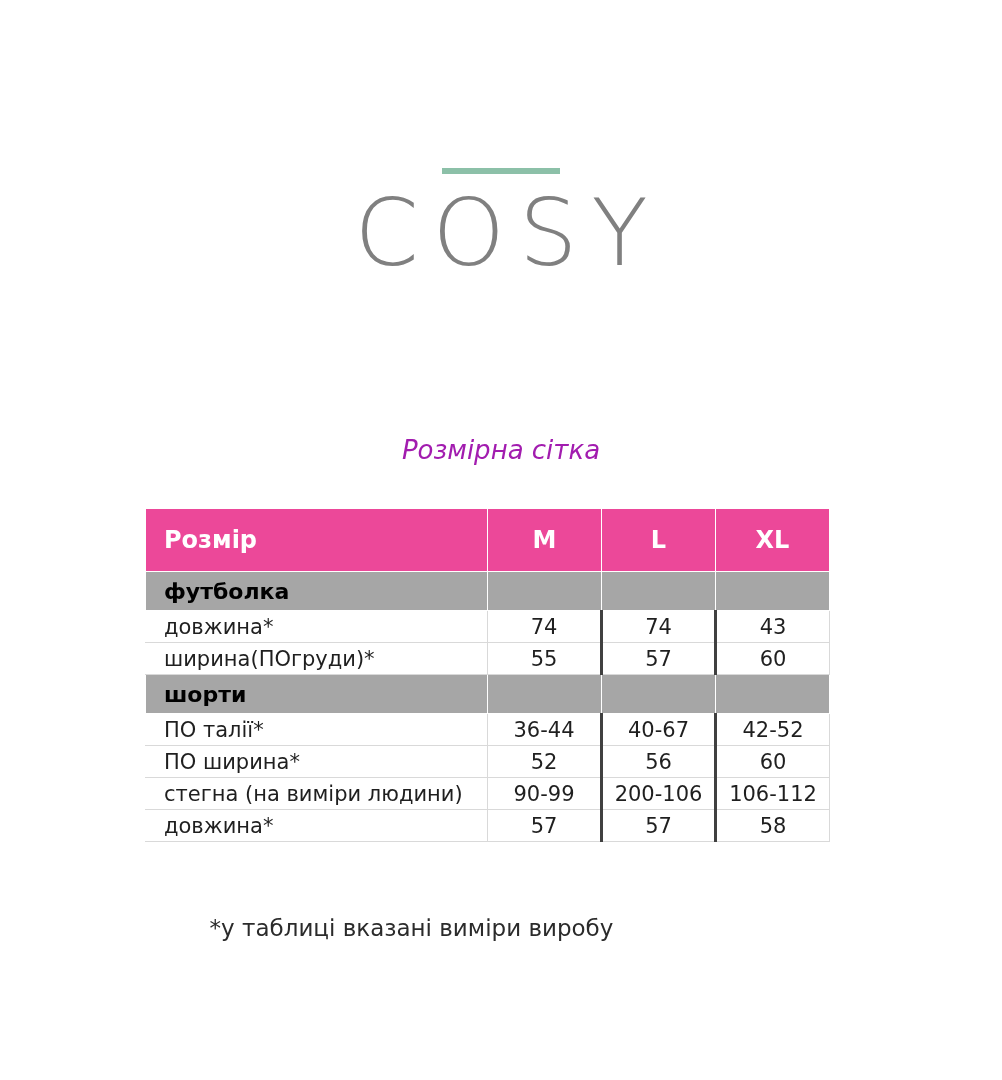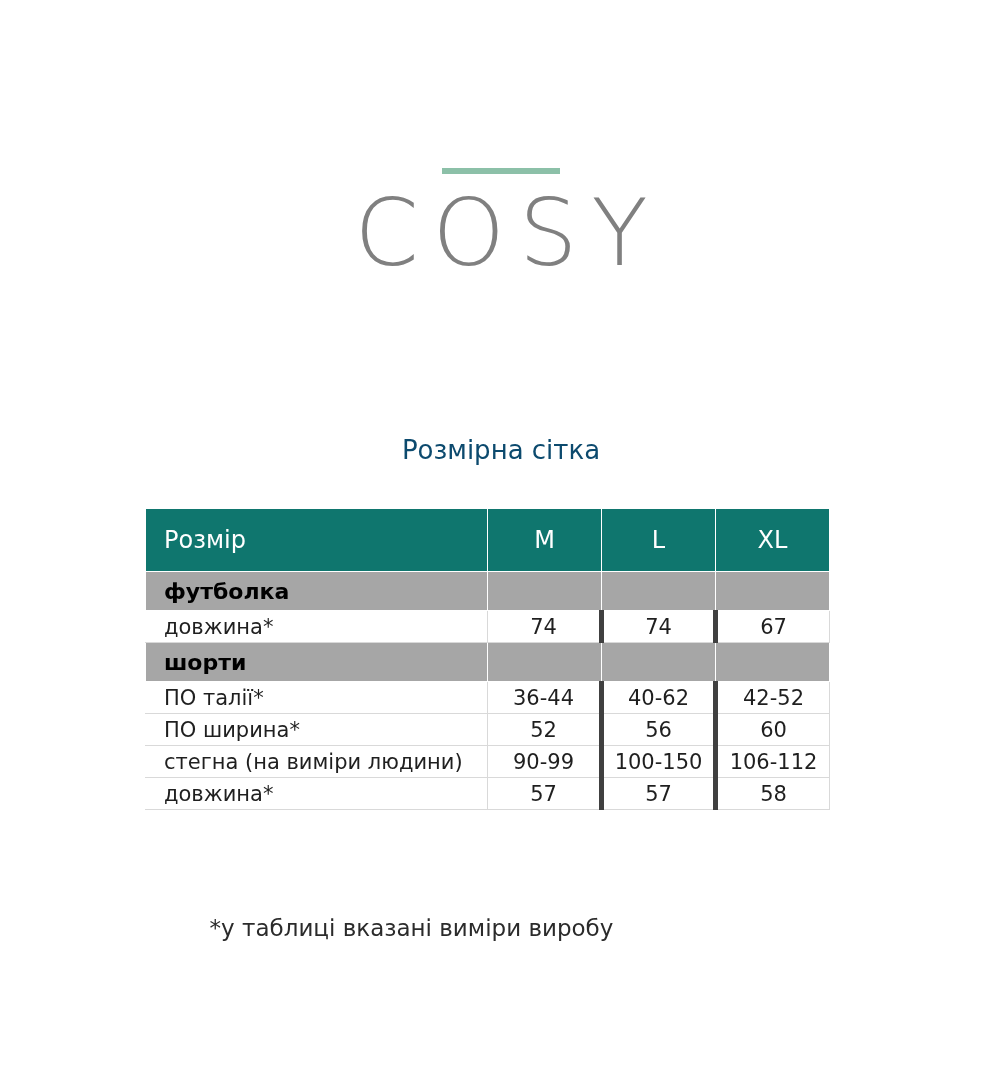--- a/index.html
+++ b/index.html
@@ -48,22 +48,23 @@
   }
 
   
   .doc-title {
     position: absolute;
     top: 435px;
     left: 0;
     width: 1002px;
     text-align: center;
     font-size: 26px;
-    color: #0c4a6e;
+    color: #a21caf;
     font-weight: 400;
+    font-style: italic;
   }
 
   
   .table-wrap {
     position: absolute;
     top: 508px;
     left: 145px;
     width: 684px;
   }
   table.size-table {
@@ -78,23 +79,23 @@
     border: 1px solid #ffffff;
     height: 30px;
     padding: 0 0 0 0;
     font-size: 21px;
     color: #1f1f1f;
     vertical-align: middle;
   }
 
   
   tr.head td {
-    background: #0f766e;
+    background: #ec4899;
     color: #ffffff;
-    font-weight: normal;
+    font-weight: bold;
     height: 62px;
     font-size: 24px;
   }
   tr.head td.label {
     padding-left: 18px;
     text-align: left;
   }
   tr.head td.val {
     text-align: center;
   }
@@ -121,21 +122,21 @@
   }
   tr.data td.label {
     padding-left: 18px;
     text-align: left;
     border-left: 1px solid #ffffff;
     border-right: 1px solid #d9d9d9;
   }
   tr.data td.val {
     text-align: center;
     border-left: 1px solid #d9d9d9;
-    border-right: 5px solid #404040;
+    border-right: 3px solid #404040;
   }
   tr.data td.val.last {
     border-right: 1px solid #d9d9d9;
   }
 
   
   .footnote {
     position: absolute;
     top: 915px;
     left: 0;
@@ -177,46 +178,52 @@
           <td class="label">футболка</td>
           <td></td>
           <td></td>
           <td></td>
         </tr>
 
         <tr class="data">
           <td class="label">довжина*</td>
           <td class="val">74</td>
           <td class="val">74</td>
-          <td class="val last">67</td>
+          <td class="val last">43</td>
+        </tr>
+        <tr class="data">
+          <td class="label">ширина(ПОгруди)*</td>
+          <td class="val">55</td>
+          <td class="val">57</td>
+          <td class="val last">60</td>
         </tr>
 
         <tr class="group">
           <td class="label">шорти</td>
           <td></td>
           <td></td>
           <td></td>
         </tr>
 
         <tr class="data">
           <td class="label">ПО талії*</td>
           <td class="val">36-44</td>
-          <td class="val">40-62</td>
+          <td class="val">40-67</td>
           <td class="val last">42-52</td>
         </tr>
         <tr class="data">
           <td class="label">ПО ширина*</td>
           <td class="val">52</td>
           <td class="val">56</td>
           <td class="val last">60</td>
         </tr>
         <tr class="data">
           <td class="label">стегна (на виміри людини)</td>
           <td class="val">90-99</td>
-          <td class="val">100-150</td>
+          <td class="val">200-106</td>
           <td class="val last">106-112</td>
         </tr>
         <tr class="data">
           <td class="label">довжина*</td>
           <td class="val">57</td>
           <td class="val">57</td>
           <td class="val last">58</td>
         </tr>
       </tbody>
     </table>

